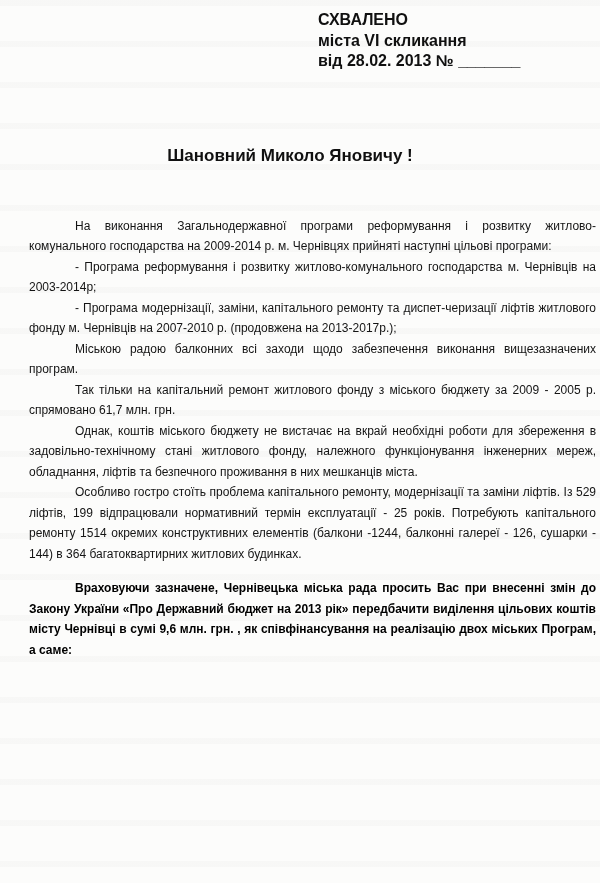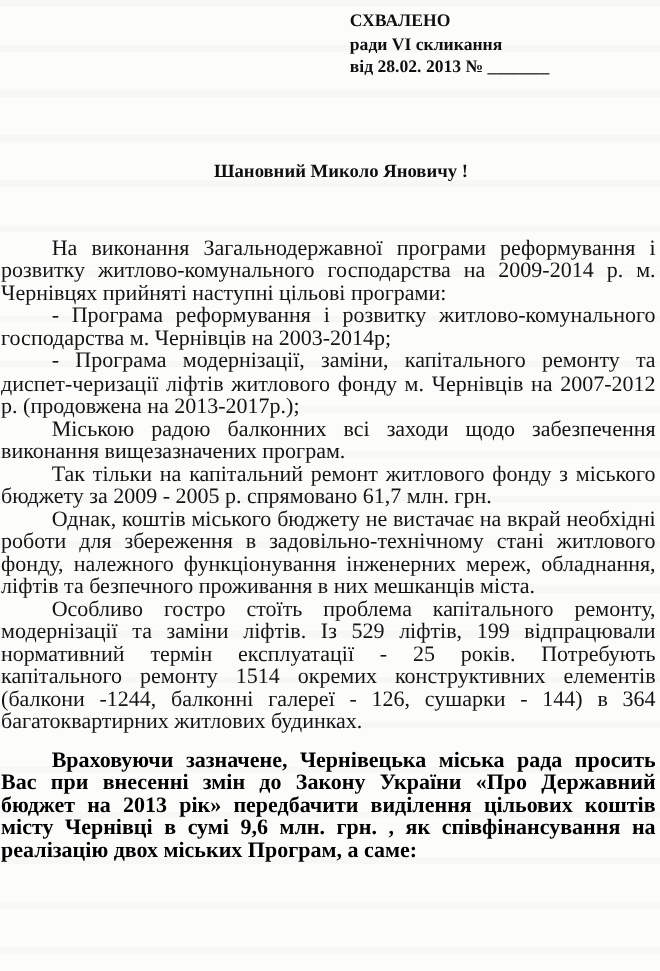--- a/index.html
+++ b/index.html
@@ -12,78 +12,78 @@
     width: 600px;
     height: 883px;
     overflow: hidden;
     background-color: #fcfcfb;
     
     background-image: repeating-linear-gradient(
       180deg,
       rgba(120,120,115,0.035) 0px, rgba(120,120,115,0.035) 6px,
       rgba(0,0,0,0) 6px, rgba(0,0,0,0) 41px
     );
-    font-family: Liberation Serif, serif;
+    font-family: Liberation Sans, sans-serif;
     color: #141414;
     box-sizing: border-box;
   }
   .approval {
     padding-top: 10px;
     margin-left: 318px;
     margin-right: 6px;
     font-size: 16px;
     line-height: 20.5px;
     font-weight: bold;
     color: #101010;
   }
   .approval .line { white-space: nowrap; }
   .salutation {
     margin-top: 74px;
     width: 580px;
     text-align: center;
     font-size: 17px;
     font-weight: bold;
     color: #101010;
-    padding-left: 20px;
   }
   .docbody {
     margin-top: 50px;
     padding: 0 4px 0 1px;
-    font-size: 20px;
+    font-size: 12px;
     line-height: 20.5px;
     text-align: justify;
     text-justify: inter-word;
+    margin-left: 28px;
   }
   .docbody p {
     margin: 0;
     text-indent: 46px;
   }
   .docbody p.request {
     font-weight: bold;
     color: #000000;
     margin-top: 14px;
   }
 </style>
 </head>
 <body>
 
 <div class="page">
 
   <div class="approval">
     <div class="line">СХВАЛЕНО</div>
-    <div class="line">ради VI скликання</div>
+    <div class="line">міста VI скликання</div>
     <div class="line">від 28.02. 2013  № _______</div>
   </div>
 
   <div class="salutation">Шановний Миколо Яновичу !</div>
 
   <div class="docbody">
     <p>На виконання Загальнодержавної програми реформування і розвитку житлово-комунального господарства на 2009-2014 р. м. Чернівцях прийняті наступні цільові програми:</p>
     <p>- Програма реформування і розвитку житлово-комунального господарства м. Чернівців на 2003-2014р;</p>
-    <p>- Програма модернізації, заміни, капітального ремонту та диспет-черизації ліфтів житлового фонду м. Чернівців на 2007-2012 р. (продовжена на 2013-2017р.);</p>
+    <p>- Програма модернізації, заміни, капітального ремонту та диспет-черизації ліфтів житлового фонду м. Чернівців на 2007-2010 р. (продовжена на 2013-2017р.);</p>
     <p>Міською радою балконних всі заходи щодо забезпечення виконання вищезазначених програм.</p>
     <p>Так тільки на капітальний ремонт житлового фонду з міського бюджету за  2009 - 2005 р. спрямовано 61,7 млн. грн.</p>
     <p>Однак, коштів міського бюджету не вистачає на вкрай необхідні роботи для збереження в задовільно-технічному стані житлового фонду, належного функціонування інженерних мереж, обладнання, ліфтів та безпечного проживання в них мешканців міста.</p>
     <p>Особливо гостро стоїть проблема капітального ремонту, модернізації та заміни ліфтів. Із  529 ліфтів, 199 відпрацювали нормативний термін експлуатації - 25 років.  Потребують капітального ремонту 1514 окремих конструктивних елементів (балкони -1244, балконні галереї - 126, сушарки - 144) в 364 багатоквартирних житлових будинках.</p>
     <p class="request">Враховуючи зазначене, Чернівецька міська рада просить Вас при внесенні змін до Закону України «Про Державний бюджет на 2013 рік» передбачити виділення цільових коштів  місту Чернівці в сумі 9,6 млн. грн. , як співфінансування  на реалізацію двох міських Програм, а саме:</p>
   </div>
 
 </div>
 
 </body></html>

